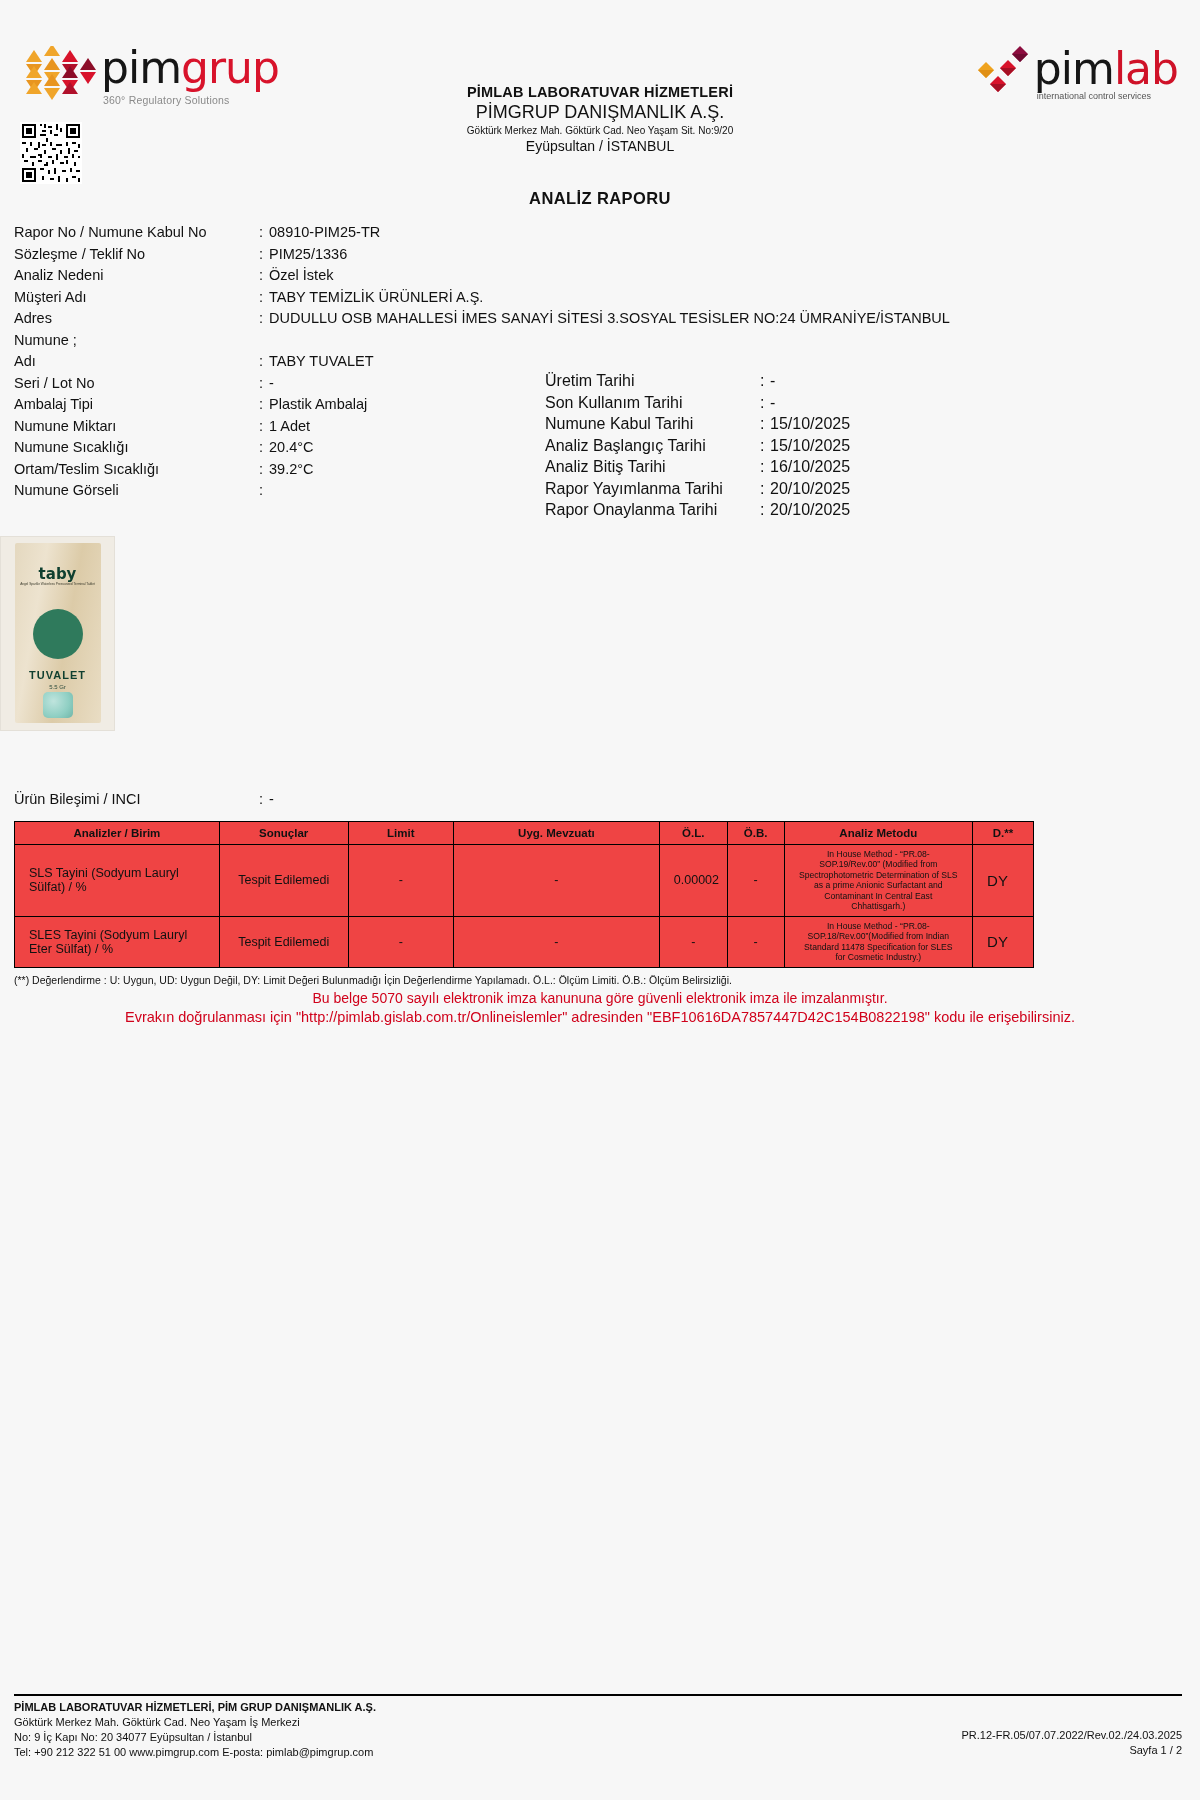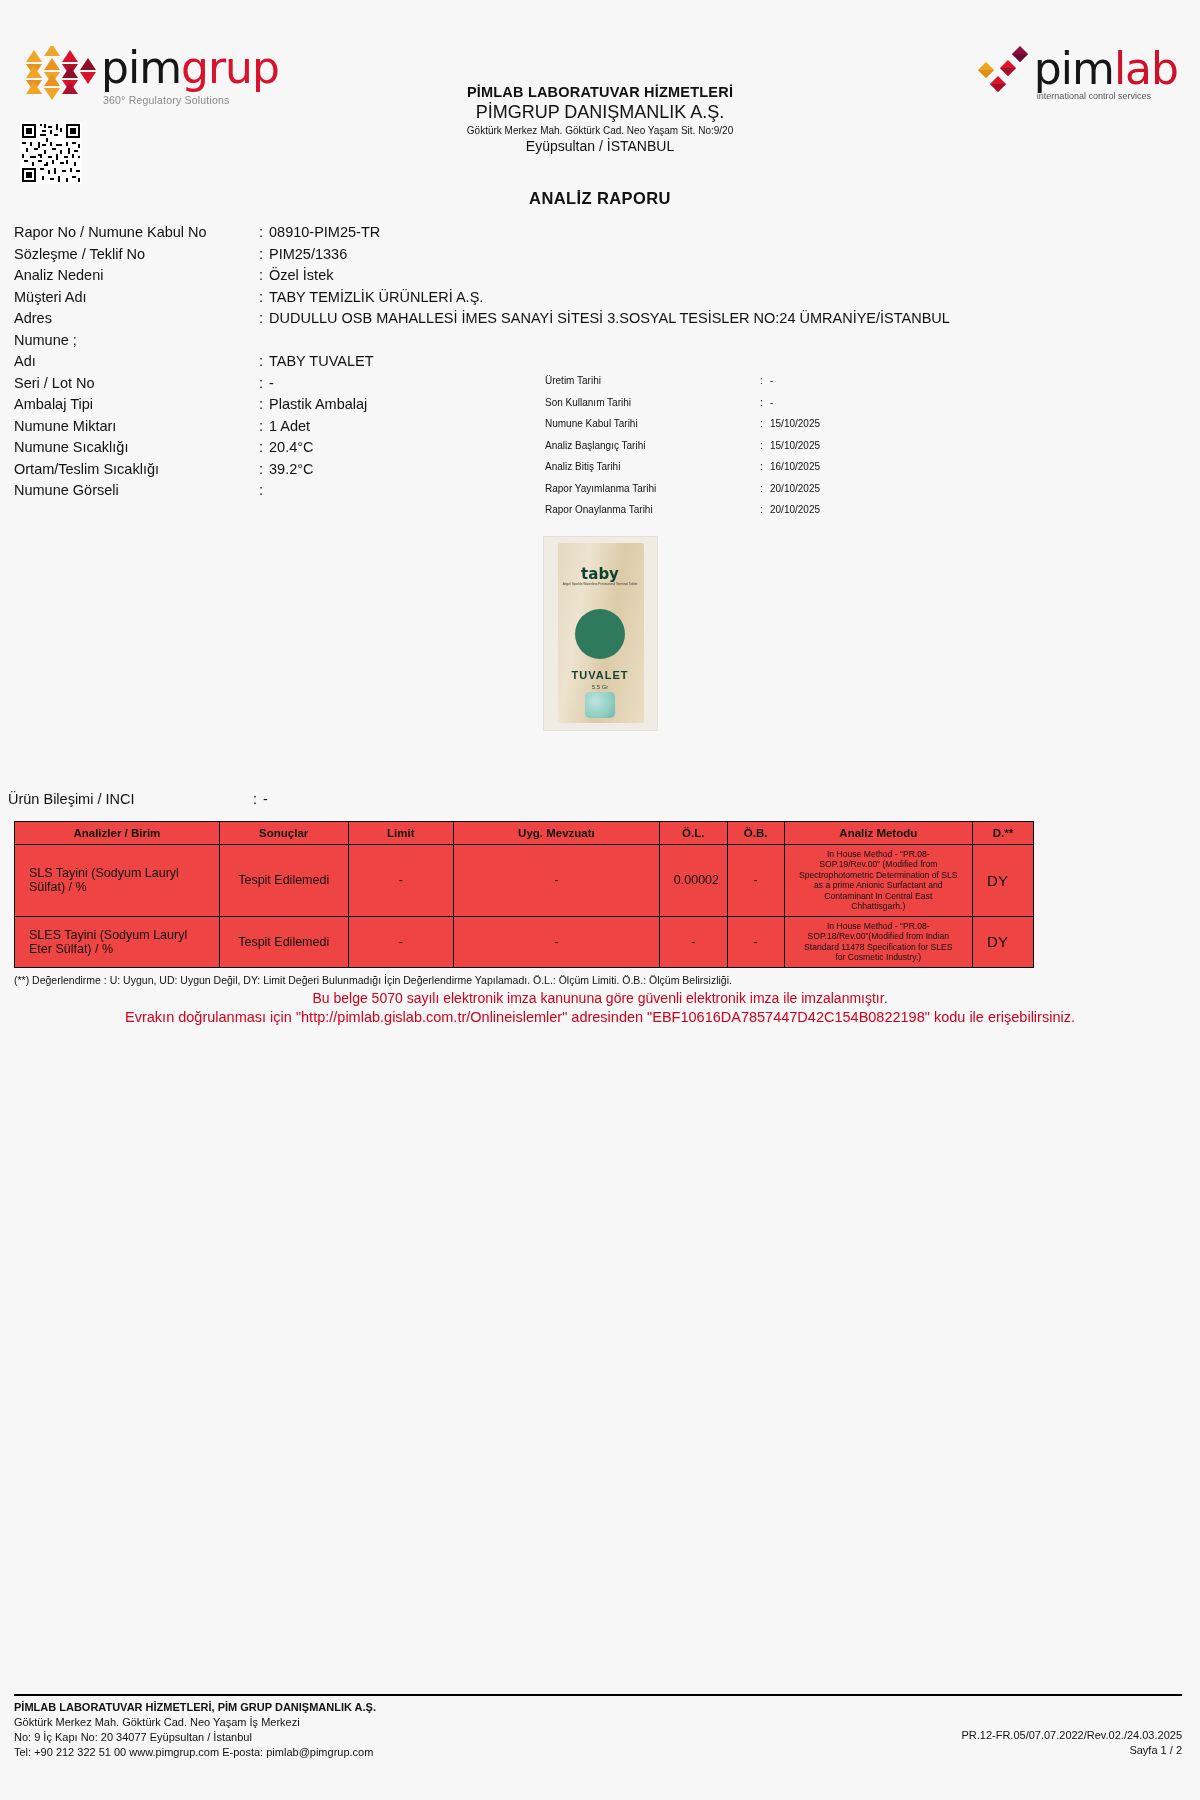--- a/index.html
+++ b/index.html
@@ -83,29 +83,29 @@
     font-size:14.5px;
     line-height:21.5px;
   }
   .row{display:flex;}
   .row .lbl{width:245px;flex:none;}
   .row .sep{width:10px;flex:none;}
   .row .val{flex:1;}
 
   .info-right{
     position:absolute;left:545px;top:148px;
-    font-size:10px;line-height:21.5px;
+    font-size:16px;line-height:21.5px;
   }
   .info-right .row .lbl{width:215px;}
   .info-right .row .val{white-space:nowrap;}
 
   
   .sample-wrap{
     margin-top:34px;
-    display:flex;justify-content:center;
+    display:flex;
   }
   .sample{
     width:113px;height:193px;
     background:#f0ece4;
     position:relative;
     overflow:hidden;
     border:1px solid #e4e0d8;
   }
   .sample .sach{
     position:absolute;left:14px;top:6px;
@@ -138,21 +138,21 @@
     text-align:center;font-size:6px;color:#2d4c3d;
   }
   .sample .tab{
     position:absolute;left:50%;top:155px;transform:translateX(-50%);
     width:30px;height:26px;border-radius:5px;
     background:radial-gradient(circle at 35% 35%,#bfe4dd,#8fcfc3 60%,#6fb5a8);
   }
 
   
   .inci{
-    margin-top:60px;padding-left:8px;
+    margin-top:60px;padding-left:14px;
     font-size:14.5px;
     display:flex;
   }
   .inci .lbl{width:245px;flex:none;}
   .inci .sep{width:10px;flex:none;}
 
   
   table.analysis{
     margin:14px 14px 0 14px;
     width:1020px;

